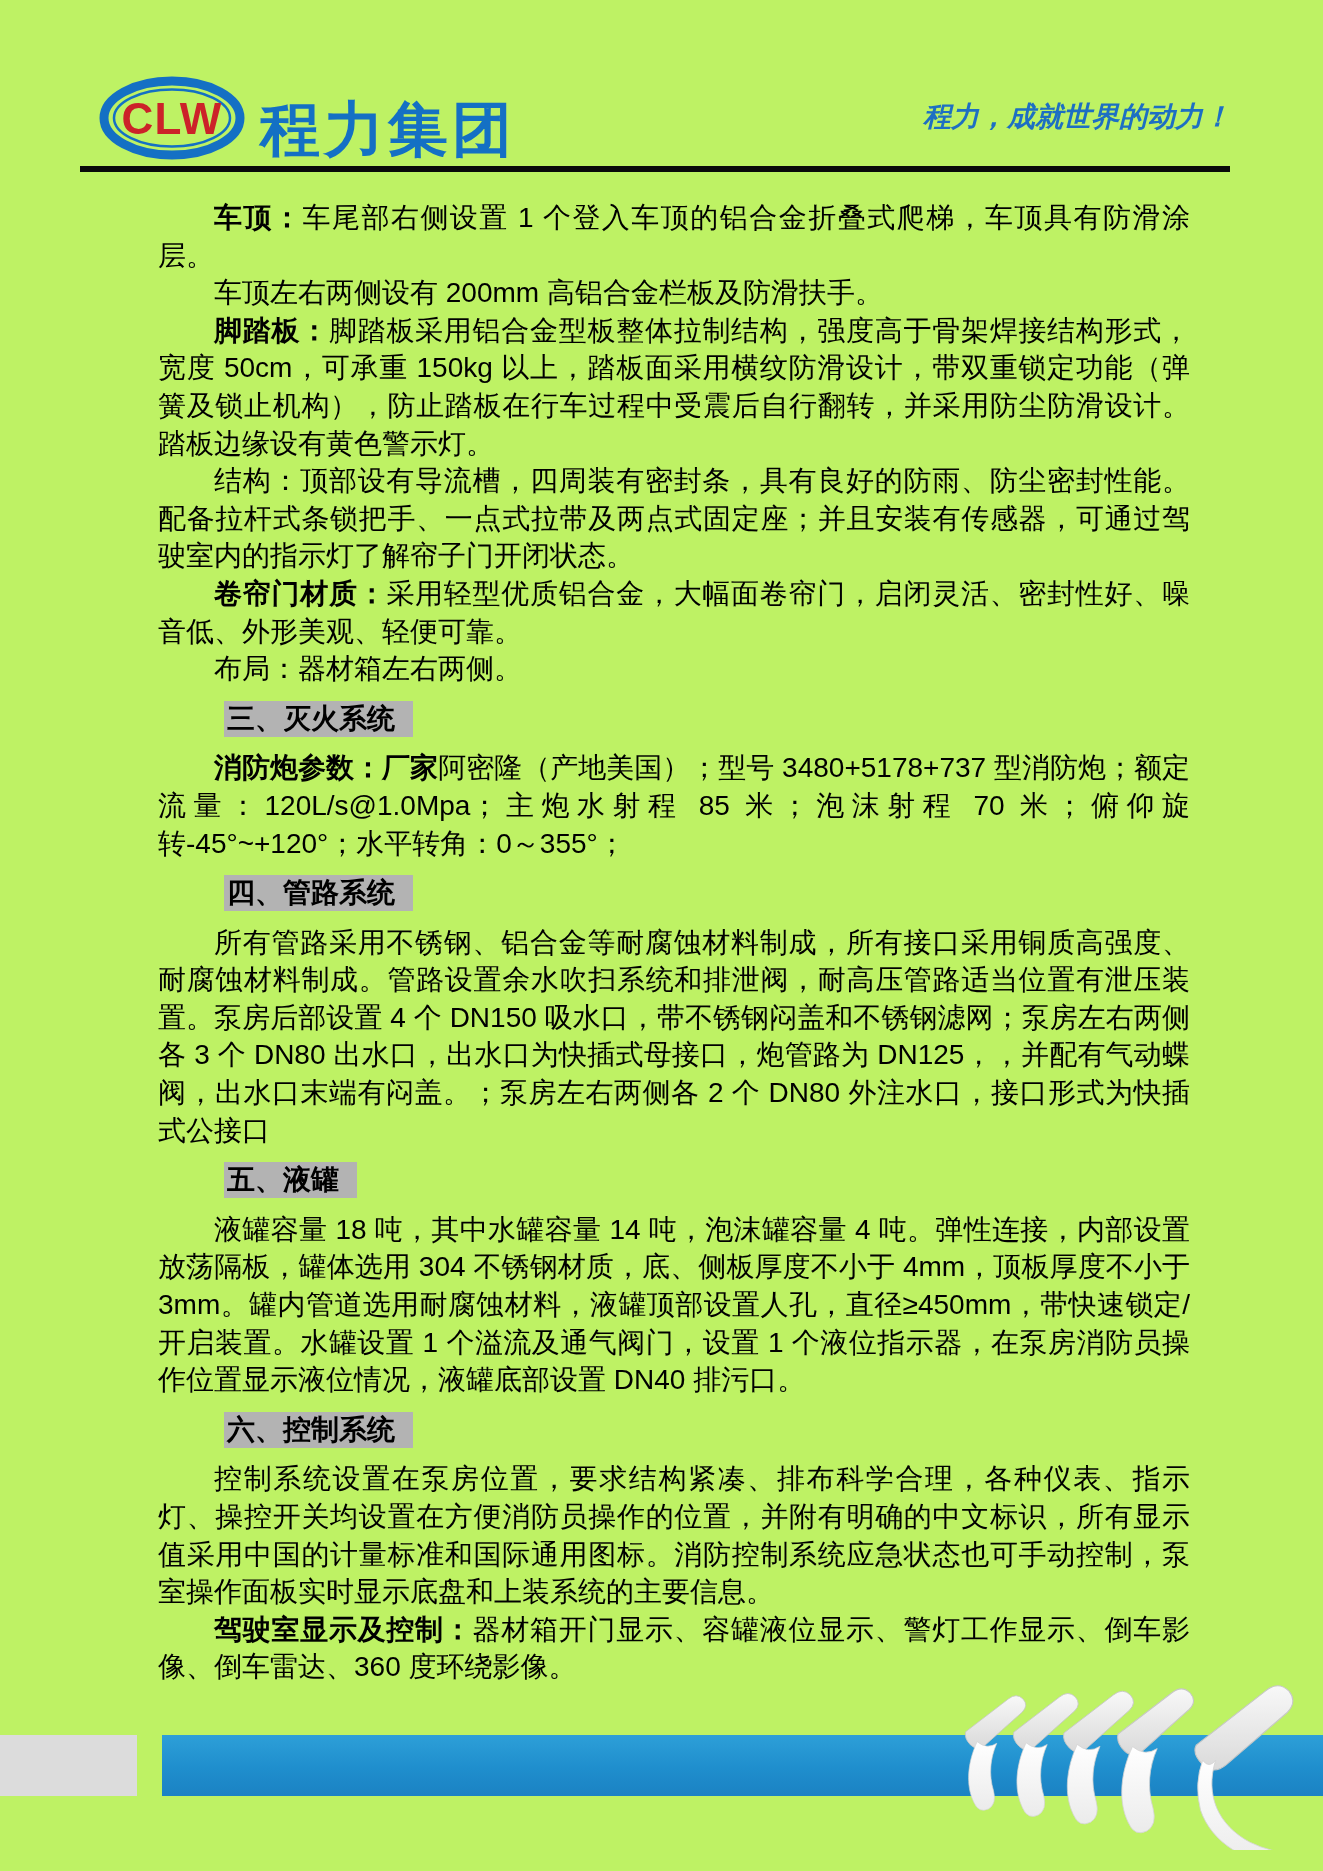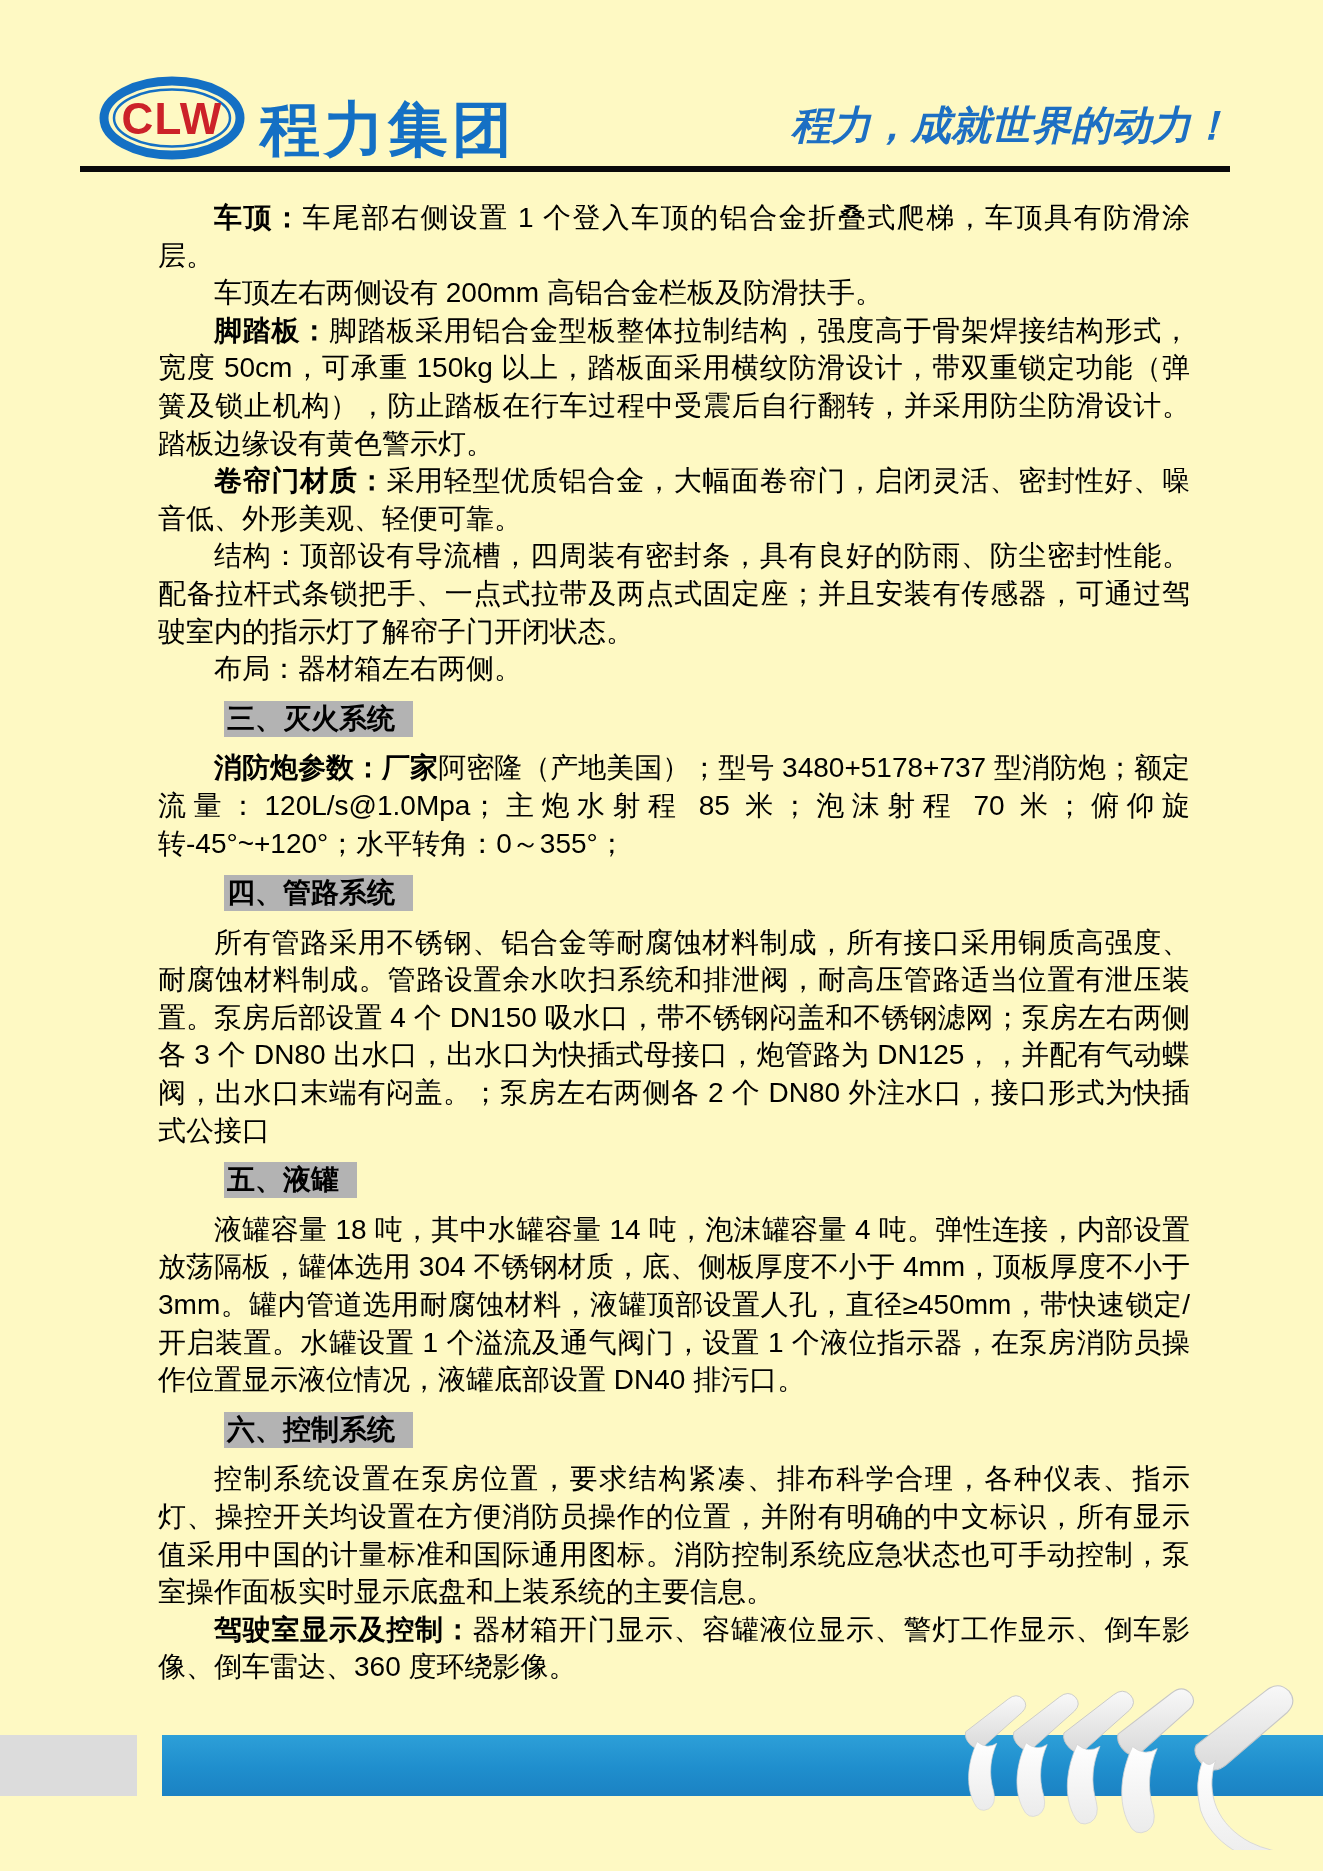--- a/index.html
+++ b/index.html
@@ -1,23 +1,23 @@
 <!DOCTYPE html>
 <html><head>
 <meta charset="utf-8">
 <style>
   html,body{margin:0;padding:0;background:#fff;}
-  .page{position:relative;width:1323px;height:1871px;background:#fef9c3;overflow:hidden;
+  .page{position:relative;width:1323px;height:1871px;background:#bef264;overflow:hidden;
         font-family:"Liberation Sans","DejaVu Sans",sans-serif;}
 
   
   .logo-svg{position:absolute;left:98px;top:76px;}
   .brand-name{position:absolute;left:260px;top:90px;font-size:60px;font-weight:bold;
               color:#1470c4;letter-spacing:4px;white-space:nowrap;}
-  .slogan{position:absolute;right:92px;top:98px;font-size:40px;font-weight:bold;font-style:italic;
+  .slogan{position:absolute;right:92px;top:98px;font-size:28px;font-weight:bold;font-style:italic;
           color:#1d6fc3;white-space:nowrap;font-family:"Liberation Serif","DejaVu Serif",serif;}
   .header-rule{position:absolute;left:80px;top:166px;width:1150px;height:6px;background:#0a0a0a;}
 
   
   .content{position:absolute;left:158px;top:199px;width:1032px;font-size:28px;
            line-height:37.6px;color:#000;text-align:justify;}
   .para{margin:0;text-indent:2em;}
   .lead{font-weight:bold;}
   .heading-row{margin:12px;padding-left:54px;text-indent:0;}
   .sec-heading{display:inline-block;background:#b3b3b3;font-weight:bold;
@@ -47,23 +47,23 @@
 
   <div class="content">
 
     <p class="para"><span class="lead">车顶：</span><span>车尾部右侧设置 1 个登入车顶的铝合金折叠式爬梯，车顶具有防滑涂层。</span></p>
 
     <p class="para"><span>车顶左右两侧设有 200mm 高铝合金栏板及防滑扶手。</span></p>
 
 
     <p class="para"><span class="lead">脚踏板：</span><span>脚踏板采用铝合金型板整体拉制结构，强度高于骨架焊接结构形式，宽度 50cm，可承重 150kg 以上，踏板面采用横纹防滑设计，带双重锁定功能（弹簧及锁止机构），防止踏板在行车过程中受震后自行翻转，并采用防尘防滑设计。踏板边缘设有黄色警示灯。</span></p>
 
+    <p class="para"><span>结构：顶部设有导流槽，四周装有密封条，具有良好的防雨、防尘密封性能。配备拉杆式条锁把手、一点式拉带及两点式固定座；并且安装有传感器，可通过驾驶室内的指示灯了解帘子门开闭状态。</span></p>
+
     <p class="para"><span class="lead">卷帘门材质：</span><span>采用轻型优质铝合金，大幅面卷帘门，启闭灵活、密封性好、噪音低、外形美观、轻便可靠。</span></p>
-
-    <p class="para"><span>结构：顶部设有导流槽，四周装有密封条，具有良好的防雨、防尘密封性能。配备拉杆式条锁把手、一点式拉带及两点式固定座；并且安装有传感器，可通过驾驶室内的指示灯了解帘子门开闭状态。</span></p>
 
     <p class="para"><span>布局：器材箱左右两侧。</span></p>
 
     <div class="heading-row"><span class="sec-heading">三、灭火系统</span></div>
 
 
     <p class="para"><span class="lead">消防炮参数：厂家</span><span>阿密隆（产地美国）；型号 3480+5178+737 型消防炮；额定流量：120L/s@1.0Mpa；主炮水射程 85 米；泡沫射程 70 米；俯仰旋转-45°~+120°；水平转角：0～355°；</span></p>
 
     <div class="heading-row"><span class="sec-heading">四、管路系统</span></div>
 

